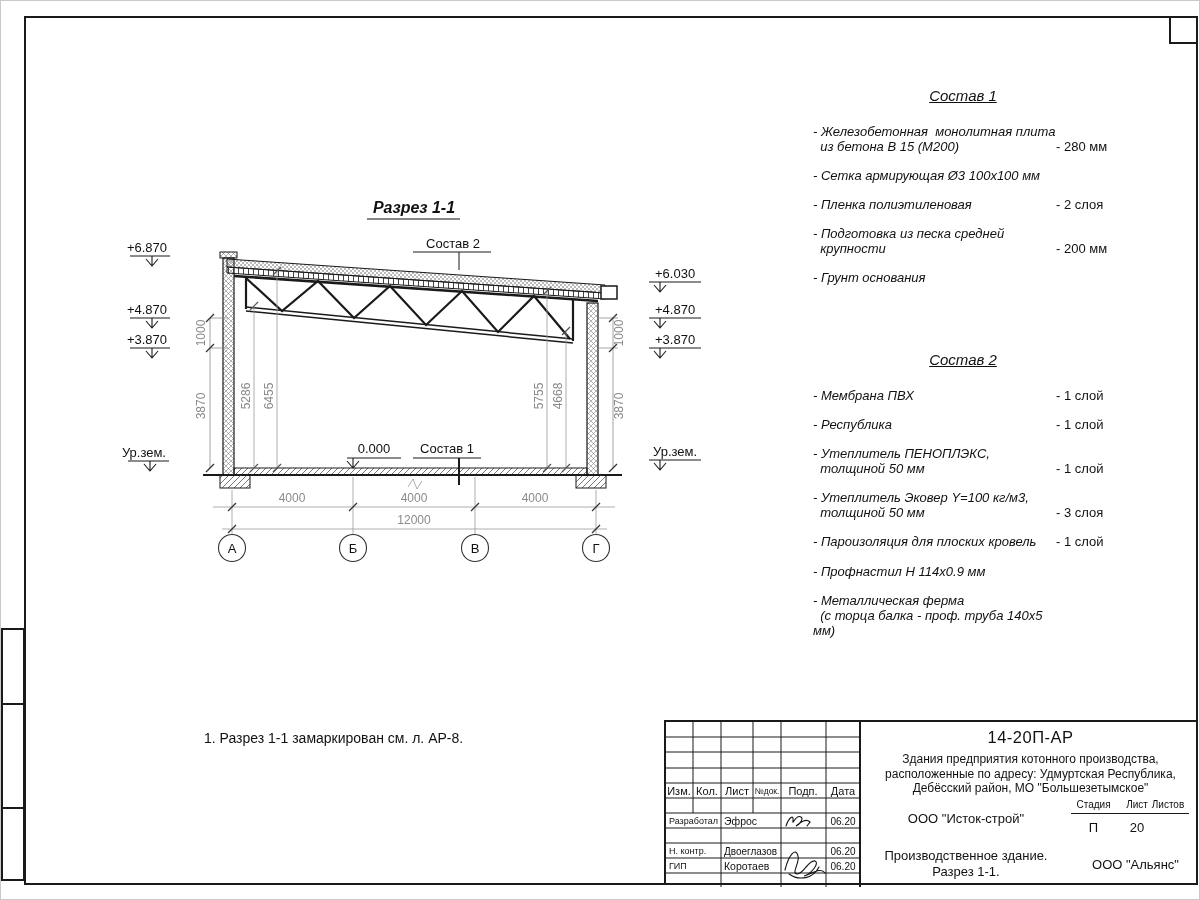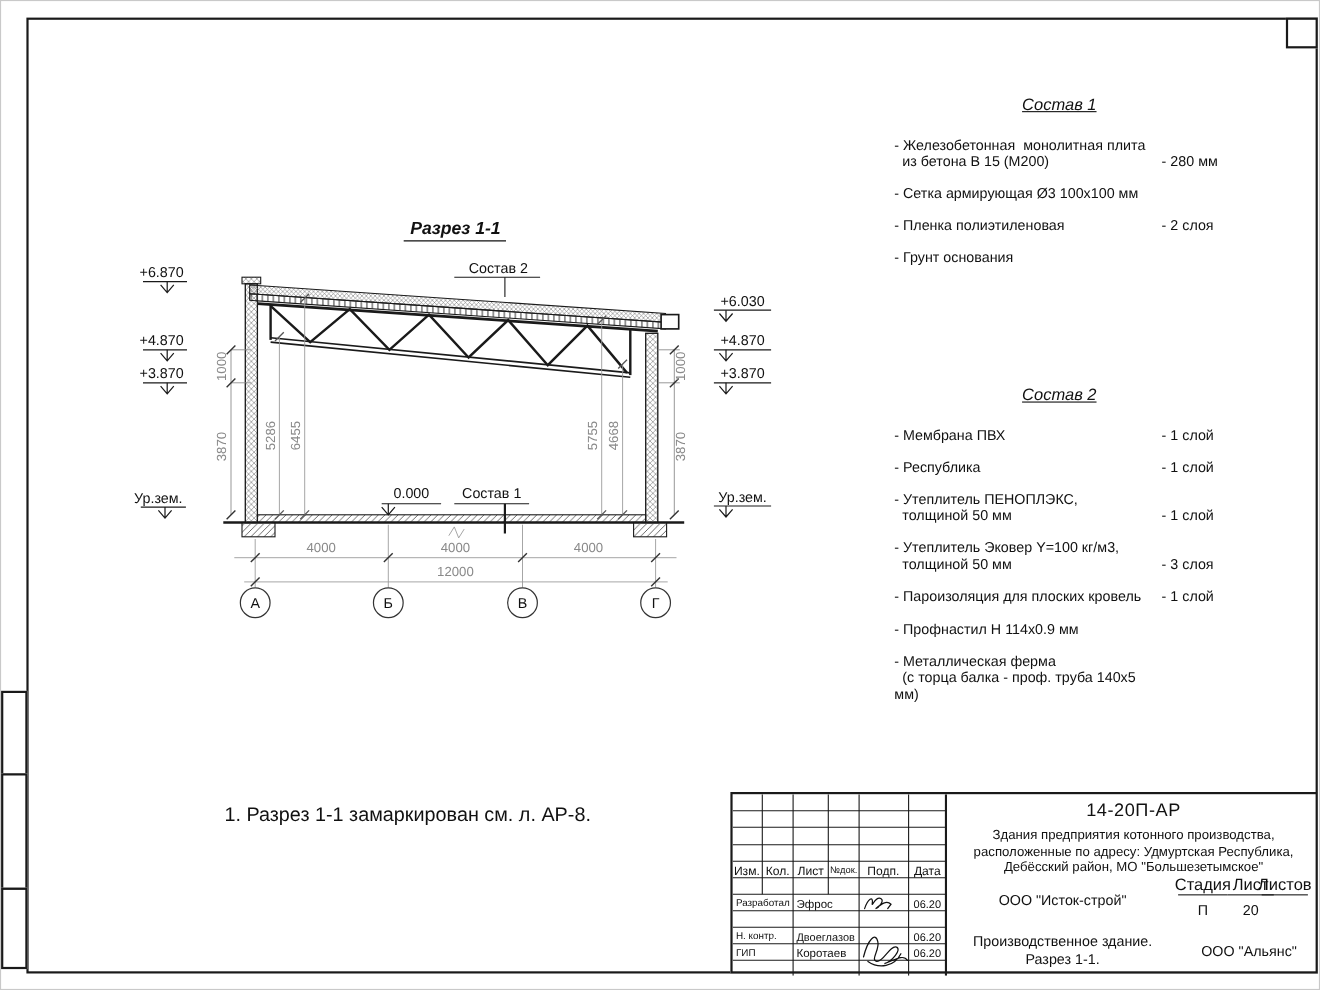--- a/index.html
+++ b/index.html
@@ -13,36 +13,36 @@
   
   #dwg{left:0;top:0;width:1200px;height:900px;}
   svg text{font-family:"Liberation Sans",sans-serif;fill:#111;}
   text.dim{fill:#8a8a8a;font-size:12px;}
   text.lvl{font-size:13px;}
   text.lbl{font-size:13px;}
   
   .sostav{width:300px;}
   .s-title{font-style:italic;font-size:15px;text-align:center;text-decoration:underline;margin-bottom:20px;}
   .s-row{display:flex;align-items:flex-end;margin-bottom:14px;font-size:13px;line-height:1.16;}
-  .s-name{width:243px;white-space:pre-wrap;}
+  .s-name{width:243px;white-space:pre-wrap;font-style:italic;}
   .s-val{flex:1;white-space:nowrap;}
   .pre{white-space:pre-line;}
   
-  #note{left:203px;top:729px;font-size:18px;}
+  #note{left:203px;top:729px;font-size:14px;}
   
   #titleblock{left:663px;top:719px;width:534px;height:165px;border:2px solid #1a1a1a;background:#fff;}
   #tb-left{position:absolute;left:0;top:0;}
   #tb-right{position:absolute;left:195px;top:0;width:339px;height:165px;}
   .cell{position:absolute;box-sizing:border-box;border:0 solid #1a1a1a;display:flex;align-items:center;justify-content:center;text-align:center;}
   #tb-doc{left:0;top:0;width:339px;height:30px;border-bottom:2px;font-size:16.5px;letter-spacing:.5px;}
   #tb-desc{left:0;top:30px;width:339px;height:44px;border-bottom:2px;font-size:12px;line-height:1.2;}
   #tb-org{left:0;top:74px;width:210px;height:45px;border-right:2px;border-bottom:2px;font-size:13px;}
   .tb-col{top:74px;height:45px;border-bottom:2px;}
   .tb-col .hdr{position:absolute;left:0;top:0;right:0;height:17px;border-bottom:1px solid #1a1a1a;
-               display:flex;align-items:center;justify-content:center;font-size:15px;}
+               display:flex;align-items:center;justify-content:center;font-size:10px;}
   .tb-col .val{position:absolute;left:0;top:17px;right:0;bottom:0;display:flex;align-items:center;justify-content:center;font-size:13px;}
   #tb-stadia{left:210px;width:45px;border-right:1.5px;}
   #tb-list{left:255px;width:42px;border-right:1.5px;}
   #tb-listov{left:286px;width:42px;}
   #tb-object{left:0;top:119px;width:210px;height:46px;border-right:2px;font-size:13px;line-height:1.25;}
   #tb-contractor{left:210px;top:119px;width:129px;height:46px;font-size:13px;}
 </style>
 </head>
 <body>
 
@@ -227,20 +227,25 @@
   из бетона В 15 (М200)</div>
       <div class="s-val">- 280 мм</div>
     </div>
     <div class="s-row">
       <div class="s-name">- Сетка армирующая Ø3 100х100 мм</div>
       <div class="s-val"></div>
     </div>
     <div class="s-row">
       <div class="s-name">- Пленка полиэтиленовая</div>
       <div class="s-val">-  2 слоя</div>
+    </div>
+    <div class="s-row">
+      <div class="s-name">- Подготовка из песка средней
+  крупности</div>
+      <div class="s-val">- 200 мм</div>
     </div>
     <div class="s-row">
       <div class="s-name">- Грунт основания</div>
       <div class="s-val"></div>
     </div>
   </div>
 
   <div class="abs sostav" style="left:812px;top:350px;">
     <div class="s-title">Состав 2</div>
     <div class="s-row">

